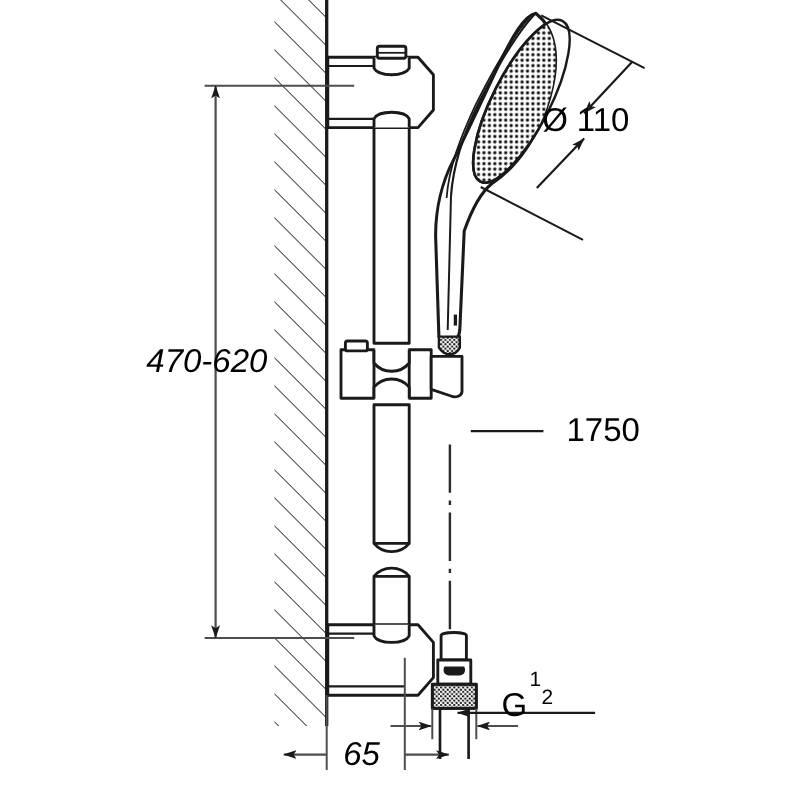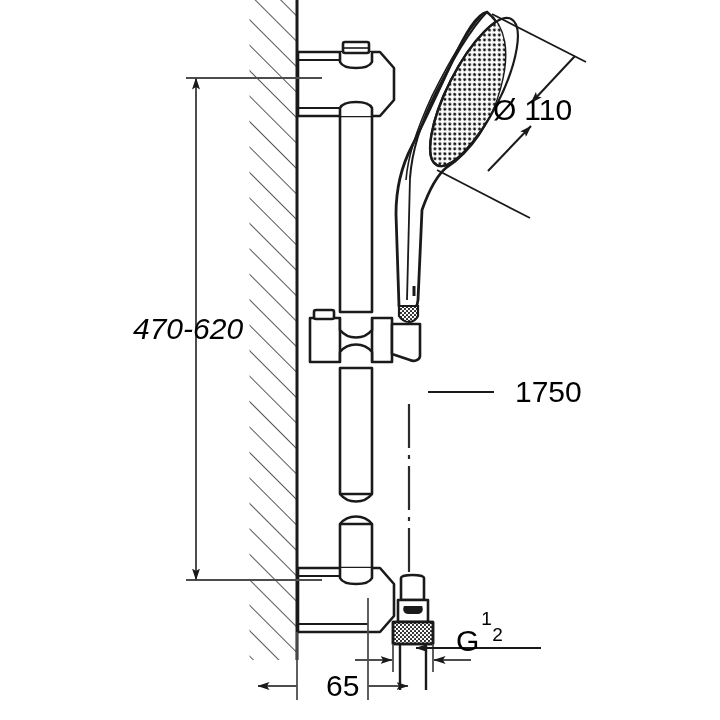--- a/index.html
+++ b/index.html
@@ -171,19 +171,19 @@
   </svg>
 
   <div class="lbl lbl-main" style="left:133px;top:314px;font-style:italic;">470-620</div>
 
   <div class="lbl lbl-main" style="left:493px;top:95px;">
     <span class="oslash">Ø</span><span style="display:inline-block;width:8px;"></span><span>110</span>
   </div>
 
   <div class="lbl lbl-main" style="left:500px;top:377px;margin-left:15px;">1750</div>
 
-  <div class="lbl lbl-main" style="left:326px;top:671px;">65</div>
+  <div class="lbl lbl-main" style="left:312px;top:671px;font-style:italic;">65</div>
 
   <div class="lbl lbl-main" style="left:456px;top:621px;">
     <span>G</span><span class="frac"><span class="num">1</span><span class="den">2</span></span>
   </div>
 
 </div>
 
 </body></html>

